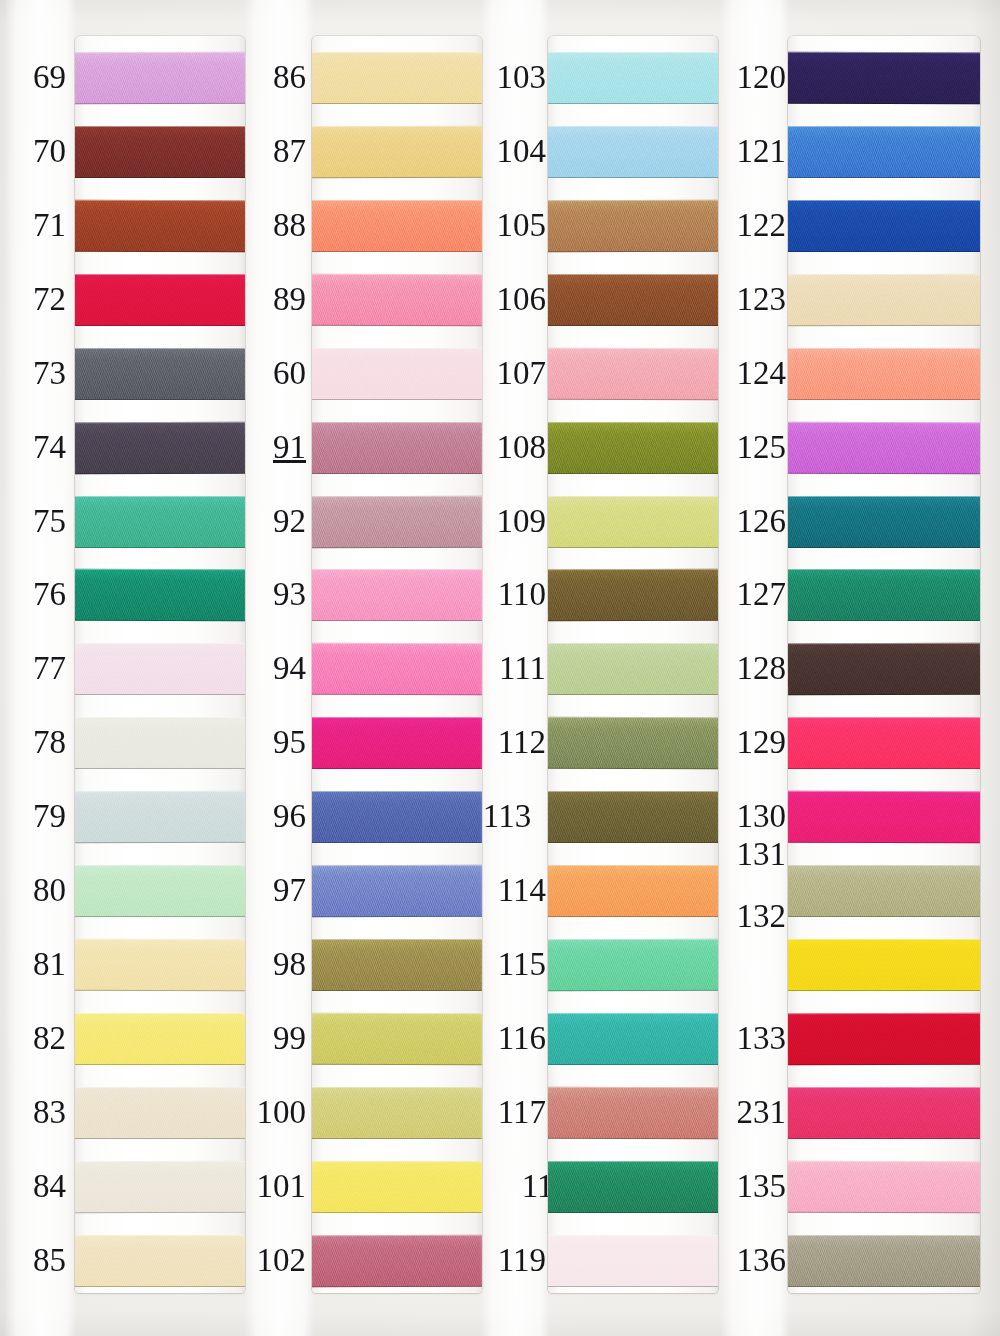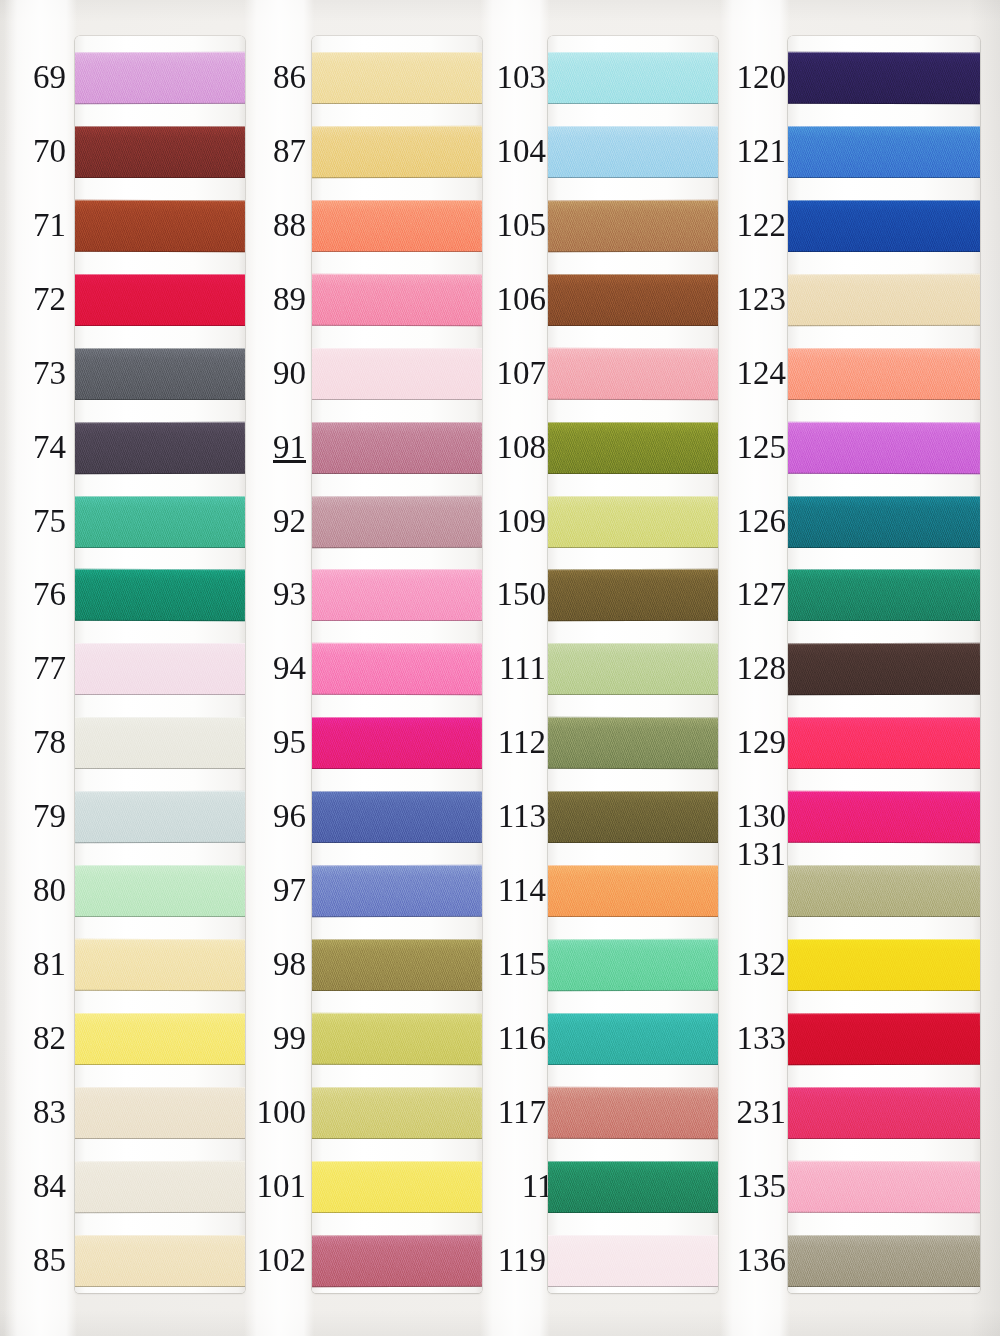--- a/index.html
+++ b/index.html
@@ -157,21 +157,21 @@
         <div class="swatch" title="84" style="top: 1125px; height: 52px; background: rgb(236, 231, 218); transform: rotate(-0.12deg);"></div>
         <div class="swatch" title="85" style="top: 1199px; height: 52px; background: rgb(240, 226, 190); transform: rotate(0deg);"></div>
       </div>
     </div>
     <div class="column" style="left: 0px; width: 1000px;">
       <div class="label-band" style="left: 244px; width: 70px;"></div>
       <div class="num" style="left: 232px; width: 74px; top: 61px;">86</div>
       <div class="num" style="left: 232px; width: 74px; top: 135px;">87</div>
       <div class="num" style="left: 232px; width: 74px; top: 209px;">88</div>
       <div class="num" style="left: 232px; width: 74px; top: 283px;">89</div>
-      <div class="num" style="left: 232px; width: 74px; top: 357px;">90</div>
+      <div class="num" style="left: 232px; width: 74px; top: 357px;">60</div>
       <div class="num" style="left: 232px; width: 74px; top: 431px; text-decoration: underline;">91</div>
       <div class="num" style="left: 232px; width: 74px; top: 505px;">92</div>
       <div class="num" style="left: 232px; width: 74px; top: 578px;">93</div>
       <div class="num" style="left: 232px; width: 74px; top: 652px;">94</div>
       <div class="num" style="left: 232px; width: 74px; top: 726px;">95</div>
       <div class="num" style="left: 232px; width: 74px; top: 800px;">96</div>
       <div class="num" style="left: 232px; width: 74px; top: 874px;">97</div>
       <div class="num" style="left: 232px; width: 74px; top: 948px;">98</div>
       <div class="num" style="left: 232px; width: 74px; top: 1022px;">99</div>
       <div class="num" style="left: 232px; width: 74px; top: 1096px;">100</div>
@@ -199,24 +199,24 @@
     </div>
     <div class="column" style="left: 0px; width: 1000px;">
       <div class="label-band" style="left: 480px; width: 70px;"></div>
       <div class="num" style="left: 468px; width: 78px; top: 61px;">103</div>
       <div class="num" style="left: 468px; width: 78px; top: 135px;">104</div>
       <div class="num" style="left: 468px; width: 78px; top: 209px;">105</div>
       <div class="num" style="left: 468px; width: 78px; top: 283px;">106</div>
       <div class="num" style="left: 468px; width: 78px; top: 357px;">107</div>
       <div class="num" style="left: 468px; width: 78px; top: 431px;">108</div>
       <div class="num" style="left: 468px; width: 78px; top: 505px;">109</div>
-      <div class="num" style="left: 468px; width: 78px; top: 578px;">150</div>
+      <div class="num" style="left: 468px; width: 78px; top: 578px;">110</div>
       <div class="num" style="left: 468px; width: 78px; top: 652px;">111</div>
       <div class="num" style="left: 468px; width: 78px; top: 726px;">112</div>
-      <div class="num" style="left: 468px; width: 78px; top: 800px;">113</div>
+      <div class="num" style="left: 468px; width: 78px; top: 800px; text-align: center;">113</div>
       <div class="num" style="left: 468px; width: 78px; top: 874px;">114</div>
       <div class="num" style="left: 468px; width: 78px; top: 948px;">115</div>
       <div class="num" style="left: 468px; width: 78px; top: 1022px;">116</div>
       <div class="num" style="left: 468px; width: 78px; top: 1096px;">117</div>
       <div class="num" style="left: 492px; width: 78px; top: 1170px;">118</div>
       <div class="num" style="left: 468px; width: 78px; top: 1244px;">119</div>
       <div class="card" style="left: 548px; width: 170px;">
         <div class="swatch" title="103" style="top: 16px; height: 52px; background: rgb(167, 227, 232); transform: rotate(-0.06deg);"></div>
         <div class="swatch" title="104" style="top: 90px; height: 52px; background: rgb(162, 212, 236); transform: rotate(0.06deg);"></div>
         <div class="swatch" title="105" style="top: 164px; height: 52px; background: rgb(178, 127, 84); transform: rotate(-0.12deg);"></div>
@@ -243,21 +243,21 @@
       <div class="num" style="left: 708px; width: 78px; top: 209px;">122</div>
       <div class="num" style="left: 708px; width: 78px; top: 283px;">123</div>
       <div class="num" style="left: 708px; width: 78px; top: 357px;">124</div>
       <div class="num" style="left: 708px; width: 78px; top: 431px;">125</div>
       <div class="num" style="left: 708px; width: 78px; top: 505px;">126</div>
       <div class="num" style="left: 708px; width: 78px; top: 578px;">127</div>
       <div class="num" style="left: 708px; width: 78px; top: 652px;">128</div>
       <div class="num" style="left: 708px; width: 78px; top: 726px;">129</div>
       <div class="num" style="left: 708px; width: 78px; top: 800px;">130</div>
       <div class="num" style="left: 708px; width: 78px; top: 838px;">131</div>
-      <div class="num" style="left: 708px; width: 78px; top: 948px;">132</div>
+      <div class="num" style="left: 708px; width: 78px; top: 900px;">132</div>
       <div class="num" style="left: 708px; width: 78px; top: 1022px;">133</div>
       <div class="num" style="left: 708px; width: 78px; top: 1096px;">231</div>
       <div class="num" style="left: 708px; width: 78px; top: 1170px;">135</div>
       <div class="num" style="left: 708px; width: 78px; top: 1244px;">136</div>
       <div class="card" style="left: 788px; width: 192px;">
         <div class="swatch" title="120" style="top: 16px; height: 52px; background: rgb(45, 33, 87); transform: rotate(0.12deg);"></div>
         <div class="swatch" title="121" style="top: 90px; height: 52px; background: rgb(61, 122, 209); transform: rotate(-0.06deg);"></div>
         <div class="swatch" title="122" style="top: 164px; height: 52px; background: rgb(26, 73, 168); transform: rotate(0.06deg);"></div>
         <div class="swatch" title="123" style="top: 238px; height: 52px; background: rgb(236, 219, 182); transform: rotate(-0.12deg);"></div>
         <div class="swatch" title="124" style="top: 312px; height: 52px; background: rgb(251, 156, 129); transform: rotate(0deg);"></div>

